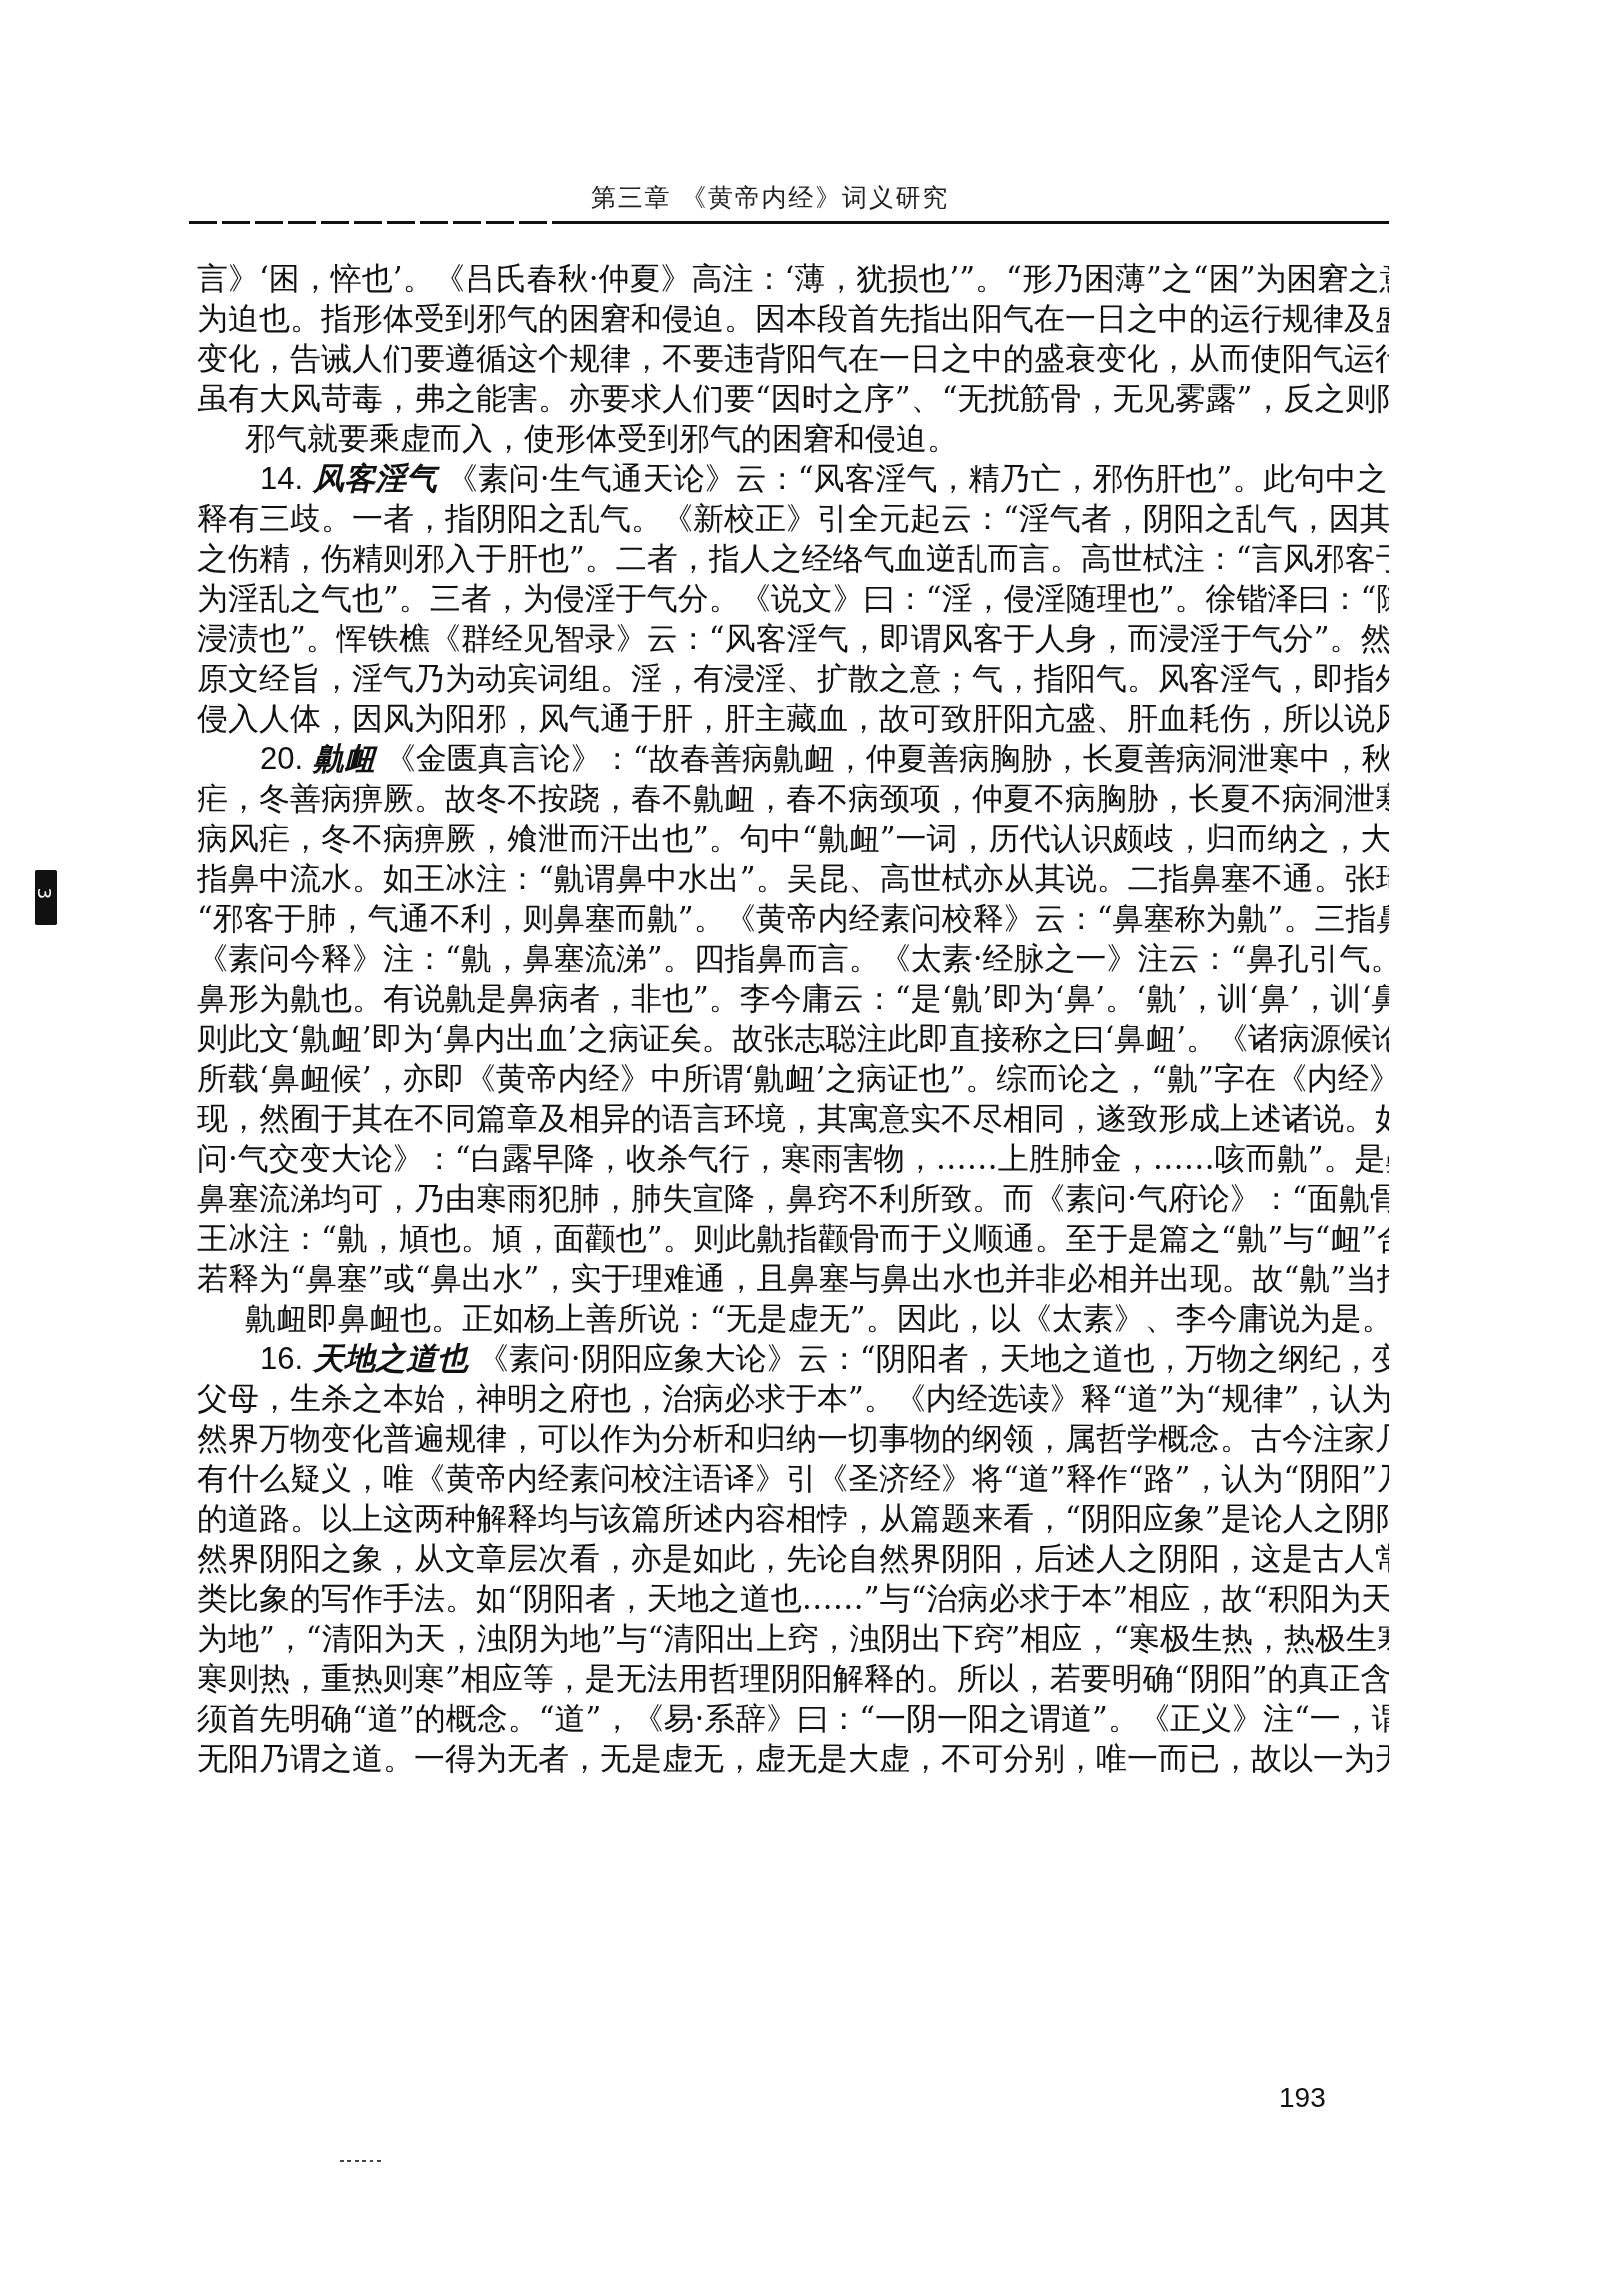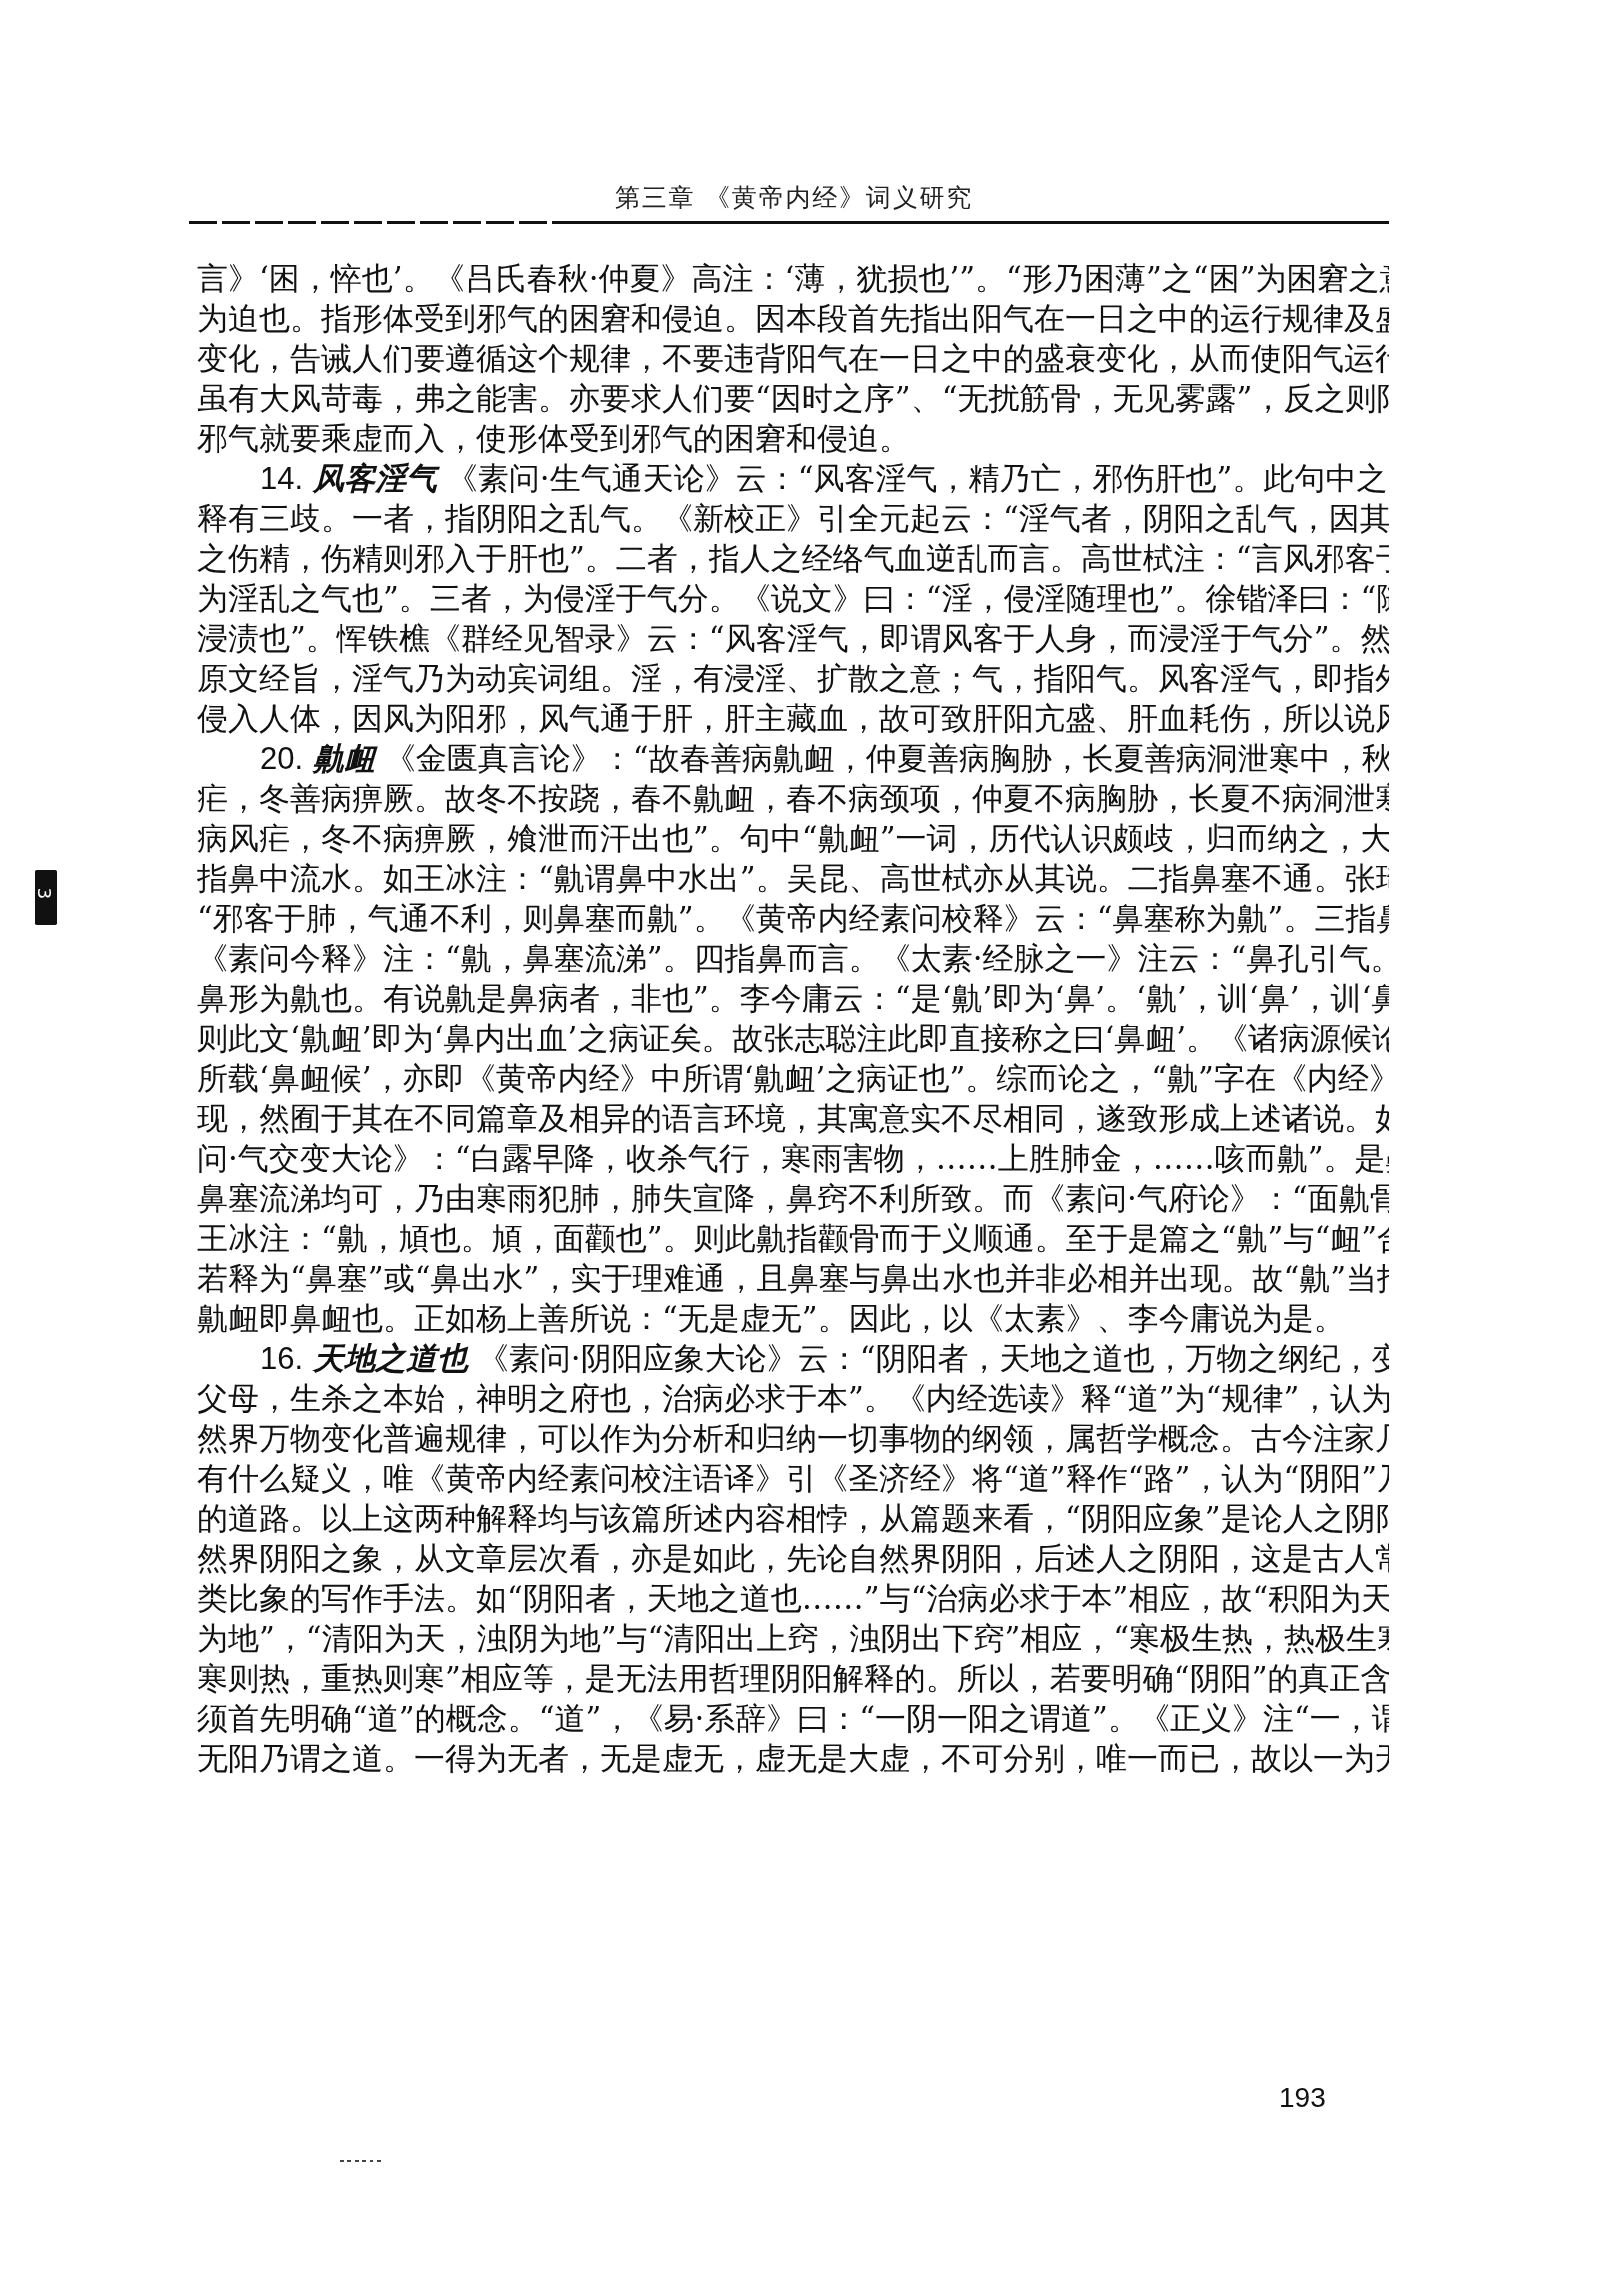--- a/index.html
+++ b/index.html
@@ -1,31 +1,31 @@
 <!DOCTYPE html>
 <html style="font-size:14.8px"><head>
 <meta charset="utf-8">
 <style>
   html, body { margin: 0; padding: 0; background: #ffffff; }
   body { width: 1617px; height: 2288px; position: relative; overflow: hidden;
          font-family: "DejaVu Serif", "Liberation Serif", serif; color: #111; }
   .page { position: absolute; left: 0; top: 0; width: 1617px; height: 2288px; background: #fff; }
-  .header-title { position: absolute; left: 591px; top: 181px; width: 406px; text-align: center;
+  .header-title { position: absolute; left: 591px; top: 181px; width: 406px; text-align: left;
                   font-size: 25px; letter-spacing: 1.8px; color: #222; white-space: nowrap; }
   .header-rule { position: absolute; left: 189px; top: 221px; width: 1200px; height: 2.8px; background: #111; }
   .header-rule-faint { position: absolute; left: 189px; top: 221px; width: 369px; height: 2.8px;
                        background: repeating-linear-gradient(90deg,#111 0 28px,#fff 28px 33px); }
   .side-tab { position: absolute; left: 35px; top: 870px; width: 22px; height: 55px; background: #111;
               border-radius: 1.8px; }
   .side-tab span { position: absolute; left: 3.7px; top: 13px; color: #fff; font-size: 18.5px;
                    font-family: "DejaVu Sans", sans-serif; transform: rotate(90deg); }
   .body-text { position: absolute; left: 197px; top: 258px; width: 1192px; }
   .line { height: 40px; line-height: 40px; font-size: 31px; white-space: nowrap;
           text-align: justify; text-align-last: justify; overflow: hidden; }
-  .line.last { text-align-last: left; }
+  .line.last { text-align-last: left; margin-left: 48px; }
   .line.indent { padding-left: 63px; }
   .item-num { font-family: Liberation Sans, sans-serif; }
   .item-term { font-style: italic; font-weight: bold; }
   .page-number { position: absolute; left: 1279px; top: 2082px; font-size: 28px;
                  font-family: Liberation Sans, sans-serif; color: #111; }
   .footer-marks { position: absolute; left: 340px; top: 2160px; width: 42px; height: 1.8px;
                   background: repeating-linear-gradient(90deg,#444 0 3.7px,#fff 3.7px 7.4px); }
 </style>
 </head>
 <body>

